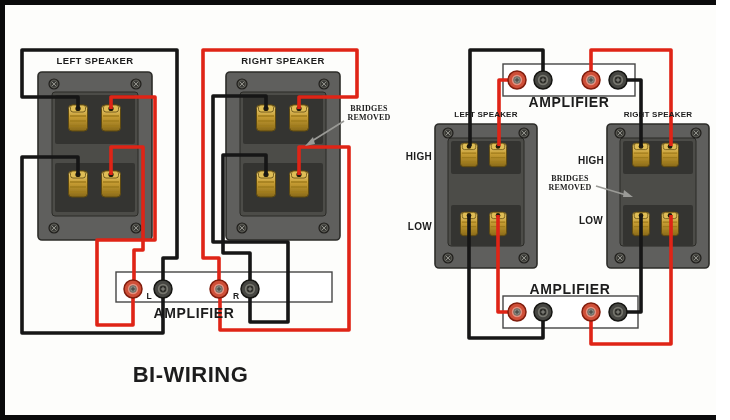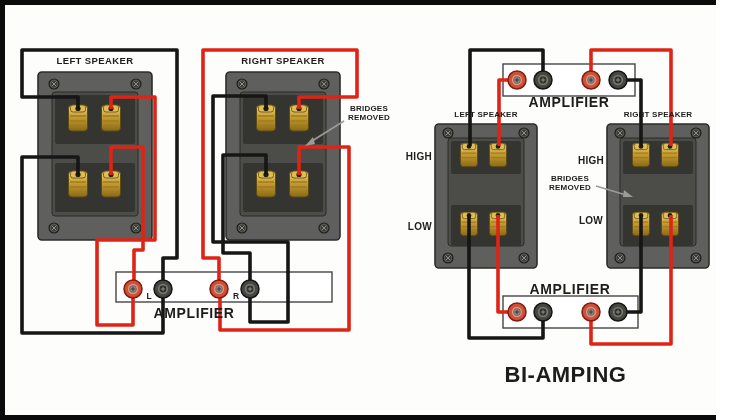--- a/index.html
+++ b/index.html
@@ -11,21 +11,21 @@
   .well{fill:#343431;}
   .ampbox{fill:#ffffff;stroke:#454545;stroke-width:1.4;}
   .wire{fill:none;stroke-width:3.6;stroke-linejoin:round;stroke-linecap:butt;}
   .arrowline{stroke:#9a9a96;stroke-width:1.7;}
   .arrowhead{fill:#9a9a96;}
   .lbl{position:absolute;font-weight:bold;color:#1c1c1c;text-align:center;white-space:nowrap;}
   .hdr{font-size:9.5px;letter-spacing:.4px;}
   .hdr-sm{font-size:8px;letter-spacing:.2px;}
   .amp{font-size:14px;letter-spacing:.6px;}
   .chan{font-size:8.5px;}
-  .note{font-size:8px;line-height:9px;letter-spacing:.2px;}
+  .note{font-size:8px;line-height:9px;letter-spacing:.2px;font-family:Liberation Serif, serif;}
   .hilo{font-size:10px;letter-spacing:.3px;}
   .title{font-size:22px;letter-spacing:.5px;}
   .alignr{text-align:right;}
 </style>
 </head>
 <body>
 
 <div id="canvas">
 
 <svg id="gfx" width="730" height="420" viewBox="0 0 730 420">
@@ -182,28 +182,28 @@
 
 <div class="lbl hdr" style="left:38px;top:55px;width:114px;">LEFT SPEAKER</div>
 <div class="lbl hdr" style="left:226px;top:55px;width:114px;">RIGHT SPEAKER</div>
 <div class="lbl chan" style="left:143px;top:291px;width:12px;">L</div>
 <div class="lbl chan" style="left:230px;top:291px;width:12px;">R</div>
 <div class="lbl amp" style="left:142px;top:305px;width:104px;">AMPLIFIER</div>
 <div class="lbl note" style="left:342px;top:104px;width:54px;">
   <span style="display:block;">BRIDGES</span>
   <span style="display:block;">REMOVED</span>
 </div>
+<div class="lbl title" style="left:88px;top:362px;width:205px;">BI-WIRING</div>
 
 <div class="lbl amp" style="left:517px;top:94px;width:104px;">AMPLIFIER</div>
 <div class="lbl hdr-sm" style="left:435px;top:110px;width:102px;">LEFT SPEAKER</div>
 <div class="lbl hdr-sm" style="left:607px;top:110px;width:102px;">RIGHT SPEAKER</div>
 <div class="lbl hilo alignr" style="left:398px;top:151px;width:34px;">HIGH</div>
 <div class="lbl hilo alignr" style="left:398px;top:221px;width:34px;">LOW</div>
 <div class="lbl hilo" style="left:577px;top:155px;width:28px;">HIGH</div>
 <div class="lbl hilo" style="left:577px;top:215px;width:28px;">LOW</div>
 <div class="lbl note" style="left:542px;top:174px;width:56px;">
   <span style="display:block;">BRIDGES</span>
   <span style="display:block;">REMOVED</span>
 </div>
 <div class="lbl amp" style="left:518px;top:281px;width:104px;">AMPLIFIER</div>
-<div class="lbl title" style="left:463px;top:362px;width:205px;">BI-AMPING</div>
 
 </div>
 
 </body></html>

